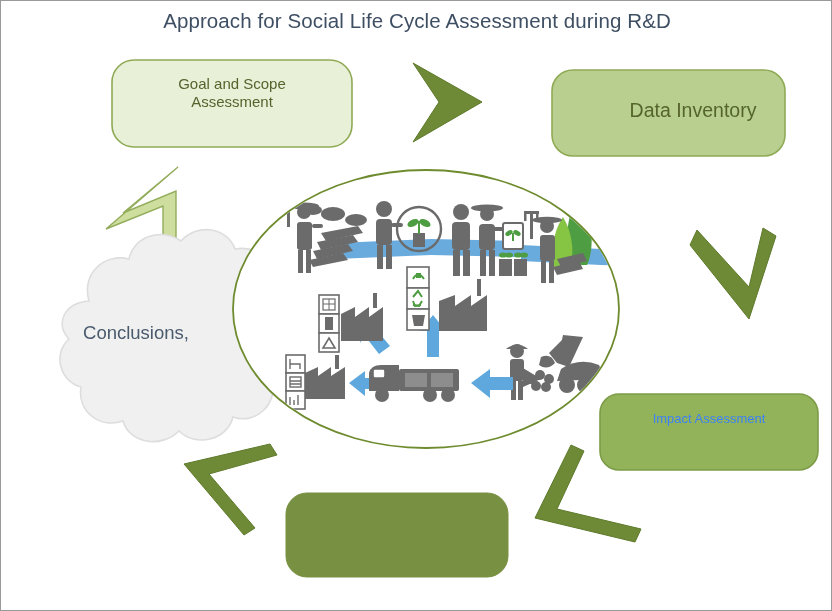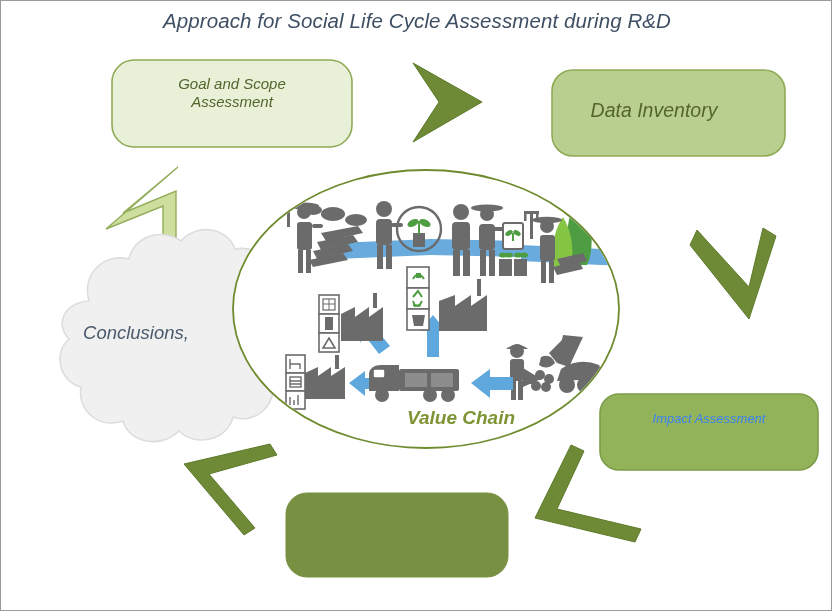--- a/index.html
+++ b/index.html
@@ -24,21 +24,20 @@
     left: 0;
     top: 0;
     width: 832px;
     height: 611px;
   }
   .label-layer {
     position: absolute;
     left: 0; top: 0;
     width: 824px; height: 611px;
     pointer-events: none;
-    font-style: italic;
   }
   .lbl {
     position: absolute;
     text-align: center;
     line-height: 1.18;
   }
   #page-title {
     left: 0;
     top: 8px;
     width: 832px;
@@ -47,25 +46,26 @@
     letter-spacing: 0.1px;
   }
   #goal-scope-label {
     left: 112px;
     top: 74px;
     width: 238px;
     font-size: 15px;
     color: #54642c;
   }
   #data-inventory-label {
-    left: 537px;
+    left: 552px;
     top: 98px;
     width: 232px;
     font-size: 19.5px;
     color: #54642c;
+    padding-left: 24px;
   }
   #impact-assessment-label {
     left: 600px;
     top: 410px;
     width: 216px;
     font-size: 13px;
     color: #3b82f6;
   }
   #interpretation-label {
     left: 286px;
@@ -395,16 +395,15 @@
 
     <div class="lbl" id="data-inventory-label">Data Inventory</div>
 
     <div class="lbl" id="impact-assessment-label">Impact Assessment</div>
 
 
     <div class="lbl" id="conclusions-label">
       <div>Conclusions,</div>
     </div>
 
-    <div class="lbl" id="value-chain-label">Value Chain</div>
   </div>
 
 </div>
 
 </body></html>

